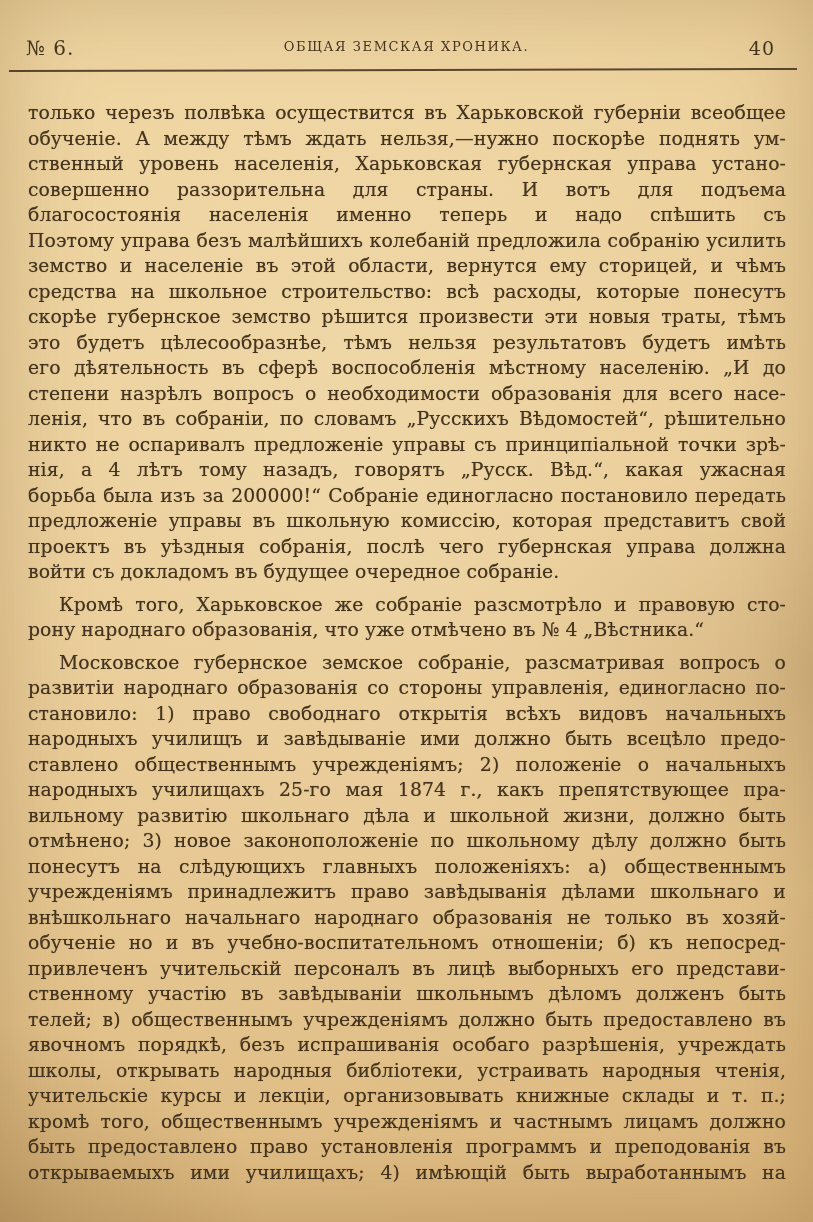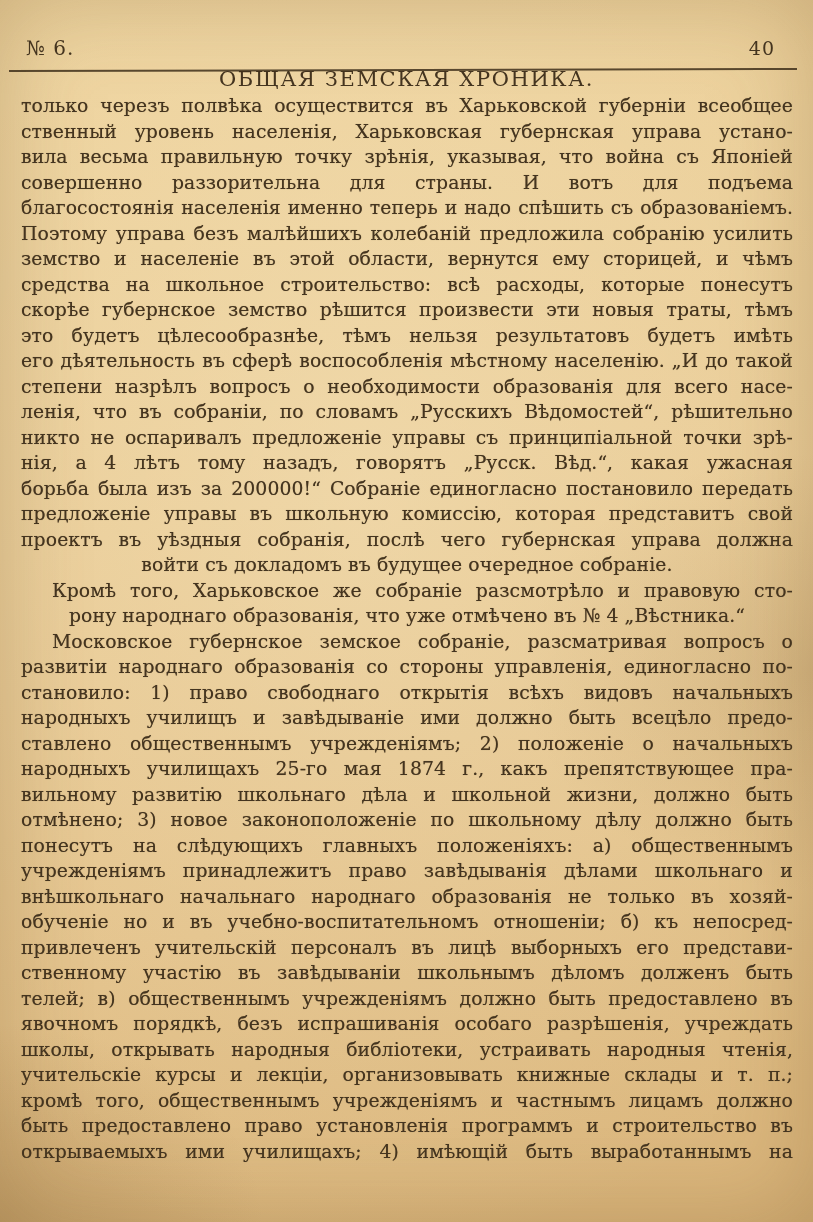--- a/index.html
+++ b/index.html
@@ -36,24 +36,23 @@
     top: 2px;
     font-size: 20px;
     letter-spacing: 1px;
   }
   .title {
     position: absolute;
     left: 0;
     width: 100%;
     top: 5px;
     text-align: center;
-    font-size: 21px;
+    font-size: 13px;
     letter-spacing: 1.6px;
     font-weight: 500;
-    margin-top: 28px;
   }
   .pagenum {
     position: absolute;
     right: 38px;
     top: 3px;
     font-size: 19px;
     letter-spacing: 1px;
   }
   .rule {
     position: absolute;
@@ -64,28 +63,28 @@
     border-top: 2.2px solid rgba(62, 47, 26, 0.85);
     transform: rotate(-0.15deg);
   }
   
   .text-body {
     position: absolute;
     top: 93px;
     left: 21px;
     width: 772px;
   }
-  .paragraph { margin: 0; }
+  .paragraph { margin: 7px; }
   .line {
     height: 25.5px;
     line-height: 25.5px;
     font-size: 18.8px;
     letter-spacing: 0.1px;
     overflow: hidden;
-    text-align: center;
+    text-align: left;
     text-shadow: 0 0 0.7px rgba(62, 45, 22, 0.55);
   }
   .line.just {
     text-align: justify;
     text-align-last: justify;
   }
   .line.indent { padding-left: 31px; }
 </style>
 </head>
 <body>
@@ -93,22 +92,22 @@
 <div class="page">
   <div class="header">
     <span class="issue">№ 6.</span>
     <span class="title">ОБЩАЯ ЗЕМСКАЯ ХРОНИКА.</span>
     <span class="pagenum">40</span>
   </div>
   <div class="rule"></div>
   <div class="text-body">
       <div class="paragraph">
         <div class="line just">только черезъ полвѣка осуществится въ Харьковской губерніи всеобщее</div>
+        <div class="line just">обученіе. А между тѣмъ ждать нельзя,—нужно поскорѣе поднять ум-</div>
         <div class="line just">ственный уровень населенія, Харьковская губернская управа устано-</div>
-        <div class="line just">вила весьма правильную точку зрѣнія, указывая, что война съ Японіей</div>
         <div class="line just">совершенно раззорительна для страны. И вотъ для подъема экономическаго</div>
         <div class="line just">благосостоянія населенія именно теперь и надо спѣшить съ образованіемъ.</div>
         <div class="line just">Поэтому управа безъ малѣйшихъ колебаній предложила собранію усилить</div>
         <div class="line just">земство и населеніе въ этой области, вернутся ему сторицей, и чѣмъ</div>
         <div class="line just">средства на школьное строительство: всѣ расходы, которые понесутъ</div>
         <div class="line just">скорѣе губернское земство рѣшится произвести эти новыя траты, тѣмъ</div>
         <div class="line just">это будетъ цѣлесообразнѣе, тѣмъ нельзя результатовъ будетъ имѣть</div>
         <div class="line just">его дѣятельность въ сферѣ воспособленія мѣстному населенію. „И до такой</div>
         <div class="line just">степени назрѣлъ вопросъ о необходимости образованія для всего насе-</div>
         <div class="line just">ленія, что въ собраніи, по словамъ „Русскихъ Вѣдомостей“, рѣшительно</div>
@@ -136,17 +135,17 @@
         <div class="line just">учрежденіямъ принадлежитъ право завѣдыванія дѣлами школьнаго и</div>
         <div class="line just">внѣшкольнаго начальнаго народнаго образованія не только въ хозяй-</div>
         <div class="line just">обученіе но и въ учебно-воспитательномъ отношеніи; б) къ непосред-</div>
         <div class="line just">привлеченъ учительскій персоналъ въ лицѣ выборныхъ его представи-</div>
         <div class="line just">ственному участію въ завѣдываніи школьнымъ дѣломъ долженъ быть</div>
         <div class="line just">телей; в) общественнымъ учрежденіямъ должно быть предоставлено въ</div>
         <div class="line just">явочномъ порядкѣ, безъ испрашиванія особаго разрѣшенія, учреждать</div>
         <div class="line just">школы, открывать народныя библіотеки, устраивать народныя чтенія,</div>
         <div class="line just">учительскіе курсы и лекціи, организовывать книжные склады и т. п.;</div>
         <div class="line just">кромѣ того, общественнымъ учрежденіямъ и частнымъ лицамъ должно</div>
-        <div class="line just">быть предоставлено право установленія программъ и строительство въ</div>
+        <div class="line just">быть предоставлено право установленія программъ и преподованія въ</div>
         <div class="line just">открываемыхъ ими училищахъ; 4) имѣющій быть выработаннымъ на</div>
       </div>
     </div>
 </div>
 
 </body></html>

